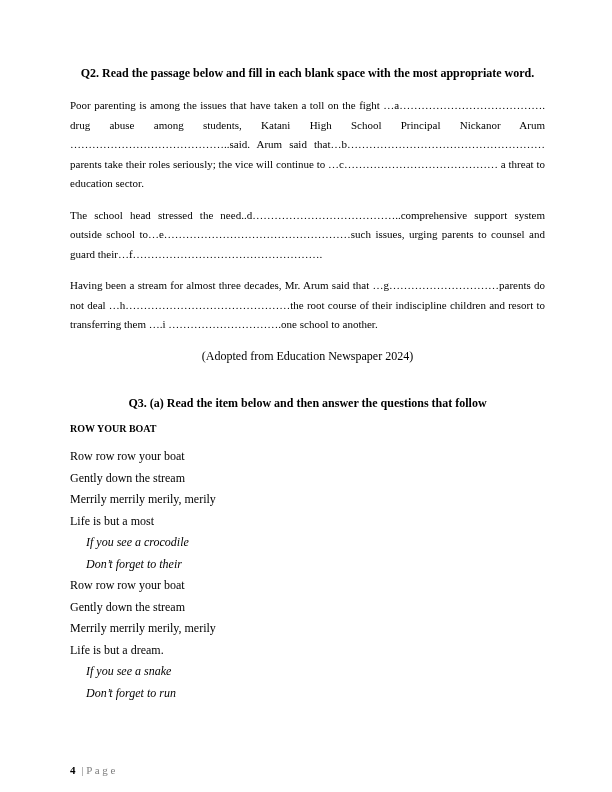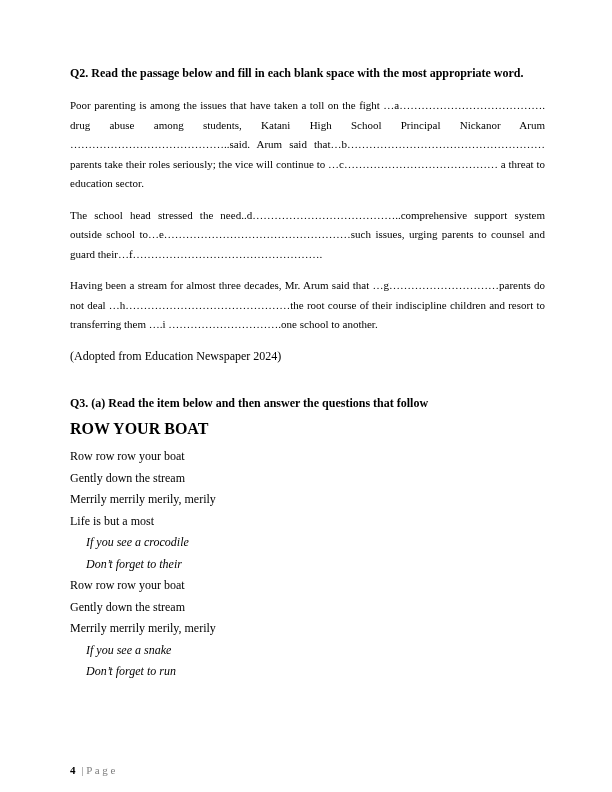--- a/index.html
+++ b/index.html
@@ -16,39 +16,41 @@
     overflow: hidden;
   }
   .page {
     padding: 66px 67px 0 70px;
   }
   .q-heading {
     font-size: 12px;
     font-weight: bold;
     margin: 0 0 16px 0;
     line-height: 14px;
+    text-align: center;
   }
   .q-heading.q3 {
     margin-top: 30px;
     margin-bottom: 12px;
   }
   .para {
     font-size: 11px;
     line-height: 19.5px;
     text-align: justify;
     margin: 0 0 12px 0;
     word-break: break-word;
   }
   .source {
     font-size: 12px;
     line-height: 19.5px;
     margin: 12px 0 0 0;
+    text-align: center;
   }
   .poem-title {
-    font-size: 16px;
+    font-size: 10px;
     font-weight: bold;
     margin: 0 0 10px 0;
     line-height: 14px;
   }
   .poem-line {
     font-size: 12px;
     line-height: 21.5px;
   }
   .poem-line.italic-indent {
     font-style: italic;
@@ -89,20 +91,21 @@
     <div class="poem">
       <div class="poem-line">Row row row your boat</div>
       <div class="poem-line">Gently down the stream</div>
       <div class="poem-line">Merrily merrily merily, merily</div>
       <div class="poem-line">Life is but a most</div>
       <div class="poem-line italic-indent">If you see a crocodile</div>
       <div class="poem-line italic-indent">Don’t forget to their</div>
       <div class="poem-line">Row row row your boat</div>
       <div class="poem-line">Gently down the stream</div>
       <div class="poem-line">Merrily merrily merily, merily</div>
+      <div class="poem-line">Life is but a dream.</div>
       <div class="poem-line italic-indent">If you see a snake</div>
       <div class="poem-line italic-indent">Don’t forget to run</div>
     </div>
   </section>
 
 </div>
 
 <div class="footer">
   <span class="page-num">4</span>
   <span class="page-label">| P a g e</span>

